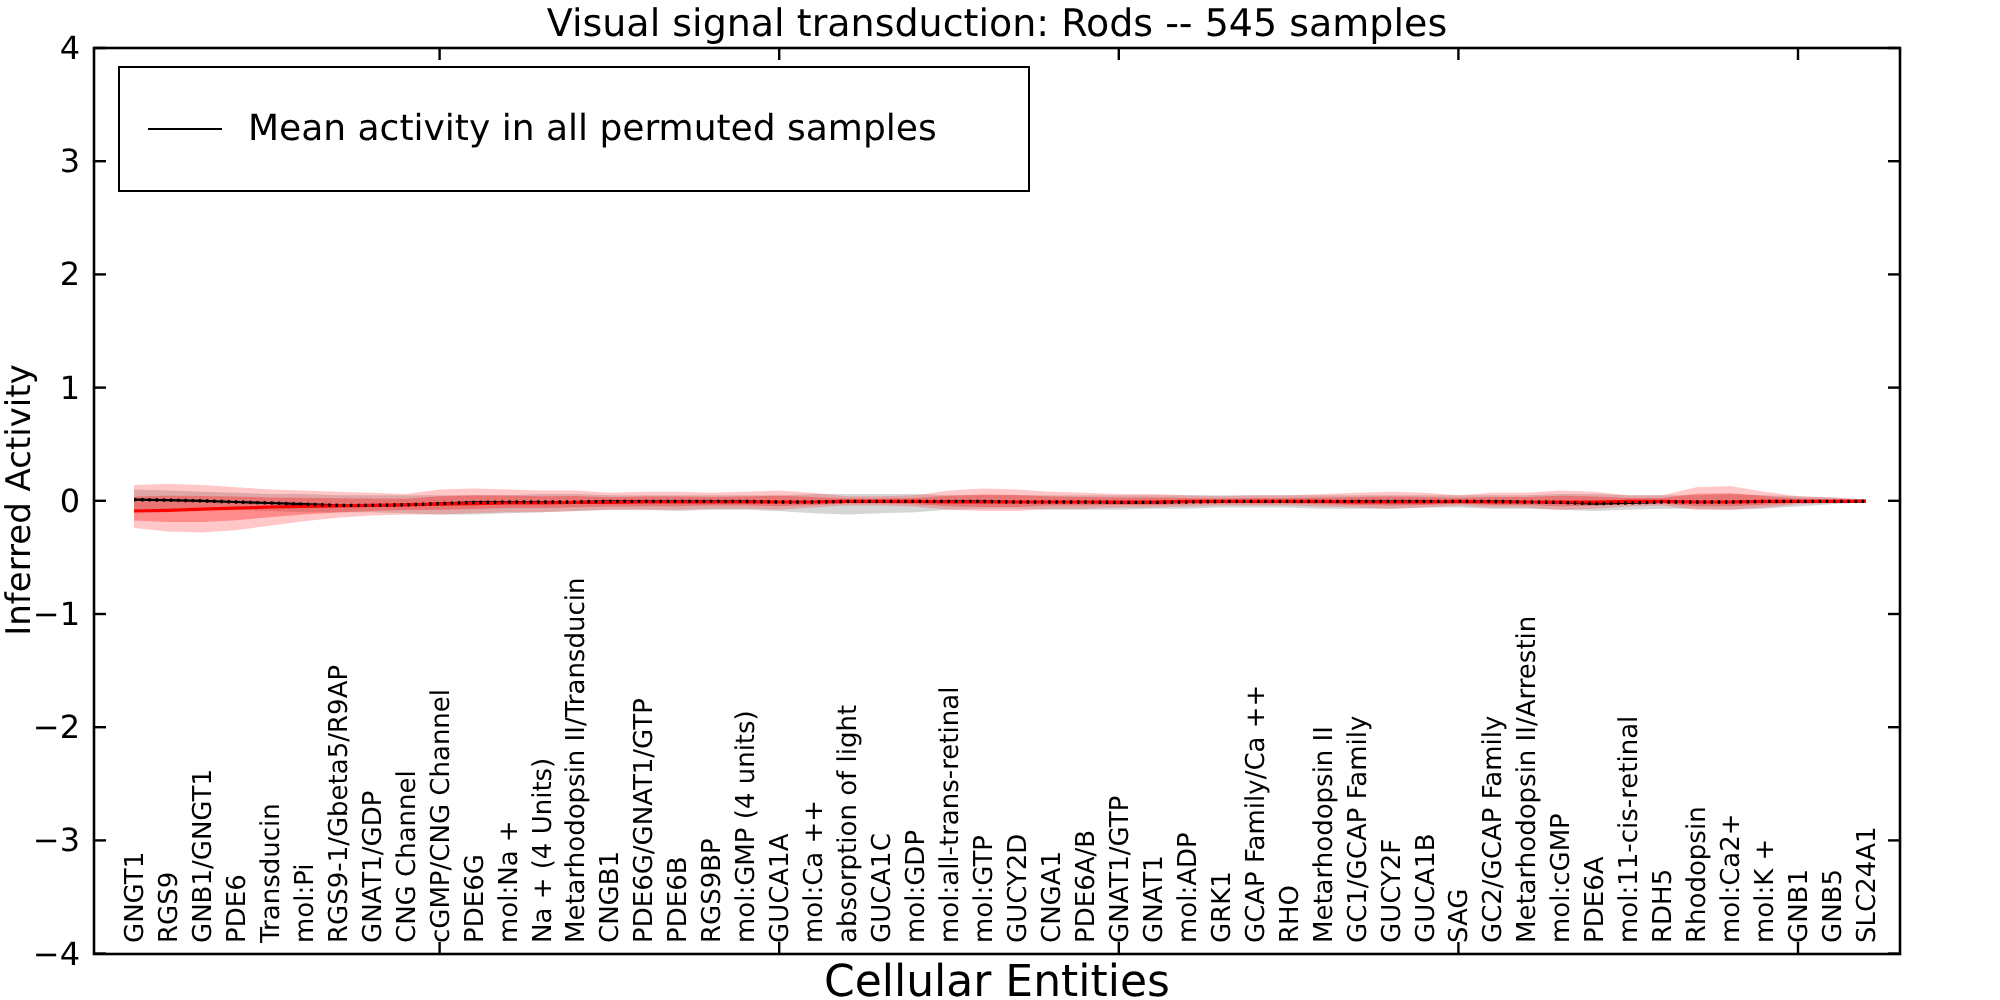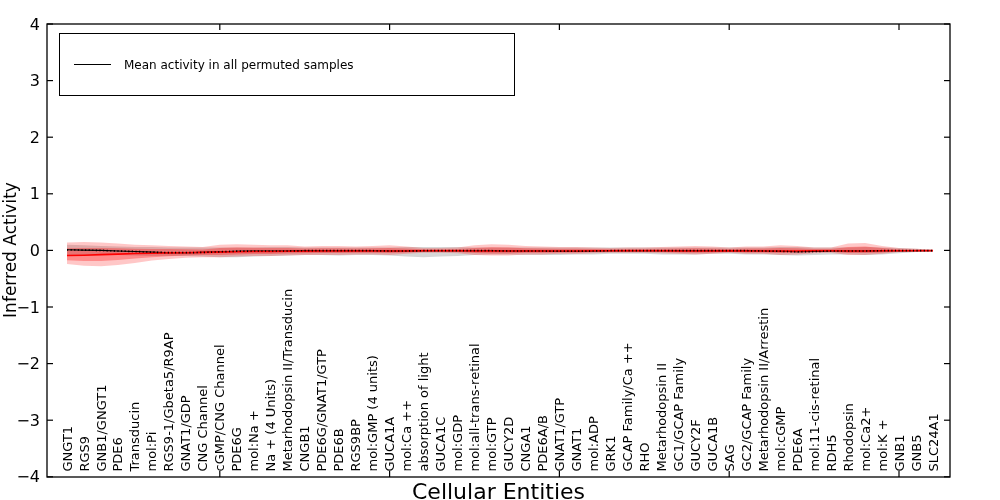--- a/index.html
+++ b/index.html
@@ -12,21 +12,21 @@
   .xlabel{position:absolute;left:47px;top:479px;width:903px;text-align:center;
           font-size:22px;}
   #plot{position:absolute;left:0;top:0;}
   #plot text{font-family:"DejaVu Sans",sans-serif;fill:#000;}
   .legend{position:absolute;left:59px;top:33px;width:456px;height:63px;background:#fff;
           border:1.4px solid #000;box-sizing:border-box;display:flex;flex-direction:column;
           justify-content:space-evenly;}
   .legend-row{display:flex;align-items:center;height:28px;}
   .lsample{display:inline-block;width:37px;height:0;border-top:1.7px solid #000;margin-left:14px;}
   .lsample.red{border-top-color:#ff0000;}
-  .ltext{margin-left:13px;font-size:12px;white-space:nowrap;}
+  .ltext{margin-left:13px;font-size:18px;white-space:nowrap;}
 </style>
 </head>
 <body>
 
 <div class="figure">
   <svg id="plot" width="1000" height="500" viewBox="0 0 1000 500">
       <path d="M67.0,244.7L84.0,245.3L101.0,245.9L117.9,246.4L134.9,247.0L151.9,247.0L168.9,247.6L185.9,247.6L202.8,247.6L219.8,247.6L236.8,247.6L253.8,247.6L270.8,247.0L287.7,247.0L304.7,247.6L321.7,247.6L338.7,247.6L355.7,247.6L372.6,247.6L389.6,247.6L406.6,247.0L423.6,247.0L440.6,247.0L457.5,247.0L474.5,247.6L491.5,247.6L508.5,247.6L525.5,247.6L542.5,247.6L559.4,247.6L576.4,247.6L593.4,247.6L610.4,247.6L627.4,247.6L644.3,247.6L661.3,247.6L678.3,247.6L695.3,247.6L712.3,247.6L729.2,247.6L746.2,247.6L763.2,247.6L780.2,247.0L797.2,247.0L814.1,247.6L831.1,247.6L848.1,247.6L865.1,247.0L882.1,247.6L899.0,248.1L916.0,248.7L933.0,249.8L933.0,251.0L916.0,252.1L899.0,253.2L882.1,254.4L865.1,254.9L848.1,254.4L831.1,254.4L814.1,254.9L797.2,255.5L780.2,254.9L763.2,254.4L746.2,254.4L729.2,253.8L712.3,253.8L695.3,254.4L678.3,254.4L661.3,254.4L644.3,253.8L627.4,253.8L610.4,253.8L593.4,254.4L576.4,254.4L559.4,254.9L542.5,254.9L525.5,254.9L508.5,254.4L491.5,254.4L474.5,254.9L457.5,256.1L440.6,256.6L423.6,257.2L406.6,256.6L389.6,255.5L372.6,254.9L355.7,254.9L338.7,255.5L321.7,254.9L304.7,254.9L287.7,255.5L270.8,256.1L253.8,256.6L236.8,257.2L219.8,257.2L202.8,256.6L185.9,256.1L168.9,256.1L151.9,256.1L134.9,255.5L117.9,254.9L101.0,254.9L84.0,254.9L67.0,254.9Z" fill="#808080" fill-opacity="0.32" stroke="none"></path>
       <path d="M67.0,242.5L84.0,241.9L101.0,242.5L117.9,243.6L134.9,244.7L151.9,245.3L168.9,245.9L185.9,246.4L202.8,247.0L219.8,244.7L236.8,244.2L253.8,244.7L270.8,245.3L287.7,245.3L304.7,246.4L321.7,245.9L338.7,245.9L355.7,246.4L372.6,245.9L389.6,245.3L406.6,246.4L423.6,248.1L440.6,248.1L457.5,247.6L474.5,245.3L491.5,244.2L508.5,244.7L525.5,245.9L542.5,246.4L559.4,247.0L576.4,247.0L593.4,247.6L610.4,248.1L627.4,247.6L644.3,247.6L661.3,247.0L678.3,246.4L695.3,245.9L712.3,246.4L729.2,247.6L746.2,246.4L763.2,246.4L780.2,245.3L797.2,245.9L814.1,247.6L831.1,247.6L848.1,243.6L865.1,243.0L882.1,245.9L899.0,248.1L916.0,248.7L933.0,249.8L933.0,251.0L916.0,251.5L899.0,252.1L882.1,253.8L865.1,254.9L848.1,254.9L831.1,252.7L814.1,253.2L797.2,254.4L780.2,254.9L763.2,253.8L746.2,253.8L729.2,252.7L712.3,253.8L695.3,254.4L678.3,253.8L661.3,253.2L644.3,252.7L627.4,252.7L610.4,252.7L593.4,253.2L576.4,253.8L559.4,253.8L542.5,254.4L525.5,254.4L508.5,255.5L491.5,255.5L474.5,254.9L457.5,253.2L440.6,252.7L423.6,252.7L406.6,253.8L389.6,254.9L372.6,254.4L355.7,254.4L338.7,254.9L321.7,254.9L304.7,254.9L287.7,255.5L270.8,256.1L253.8,256.1L236.8,256.6L219.8,257.2L202.8,257.2L185.9,257.8L168.9,258.9L151.9,260.6L134.9,262.9L117.9,265.1L101.0,266.2L84.0,265.7L67.0,264.0Z" fill="#ff0000" fill-opacity="0.22" stroke="none"></path>
       <path d="M67.0,248.3L84.0,247.9L101.0,248.0L117.9,248.3L134.9,248.7L151.9,248.9L168.9,249.1L185.9,249.2L202.8,249.4L219.8,248.1L236.8,247.6L253.8,247.8L270.8,248.1L287.7,248.0L304.7,248.6L321.7,248.2L338.7,248.2L355.7,248.5L372.6,248.2L389.6,247.9L406.6,248.5L423.6,249.3L440.6,249.3L457.5,249.0L474.5,247.9L491.5,247.2L508.5,247.5L525.5,248.2L542.5,248.5L559.4,248.8L576.4,248.8L593.4,249.0L610.4,249.3L627.4,249.0L644.3,249.0L661.3,248.7L678.3,248.5L695.3,248.2L712.3,248.5L729.2,249.0L746.2,248.5L763.2,248.5L780.2,247.9L797.2,248.2L814.1,249.0L831.1,249.0L848.1,246.9L865.1,246.6L882.1,248.0L899.0,249.3L916.0,249.6L933.0,250.2L933.0,250.8L916.0,251.1L899.0,251.5L882.1,252.4L865.1,253.1L848.1,253.1L831.1,251.8L814.1,252.1L797.2,252.8L780.2,253.1L763.2,252.5L746.2,252.5L729.2,251.8L712.3,252.5L695.3,252.8L678.3,252.5L661.3,252.1L644.3,251.8L627.4,251.8L610.4,251.8L593.4,252.1L576.4,252.5L559.4,252.5L542.5,252.8L525.5,252.8L508.5,253.5L491.5,253.5L474.5,253.1L457.5,252.1L440.6,251.8L423.6,251.8L406.6,252.5L389.6,253.1L372.6,252.8L355.7,252.8L338.7,253.1L321.7,253.1L304.7,253.3L287.7,253.6L270.8,254.0L253.8,254.0L236.8,254.5L219.8,254.9L202.8,255.0L185.9,255.5L168.9,256.2L151.9,257.3L134.9,258.6L117.9,260.1L101.0,261.0L84.0,261.0L67.0,260.2Z" fill="#ff0000" fill-opacity="0.3" stroke="none"></path>
       <path d="M67.0,249.8L84.0,250.1L101.0,250.4L117.9,251.0L134.9,251.5L151.9,252.1L168.9,252.7L185.9,252.7L202.8,252.4L219.8,251.8L236.8,251.2L253.8,251.0L270.8,251.0L287.7,251.0L304.7,250.7L321.7,250.7L338.7,250.7L355.7,250.7L372.6,250.7L389.6,251.0L406.6,251.0L423.6,250.7L440.6,250.7L457.5,250.7L474.5,250.7L491.5,250.7L508.5,251.0L525.5,251.0L542.5,251.0L559.4,251.2L576.4,251.2L593.4,251.0L610.4,250.7L627.4,250.7L644.3,250.7L661.3,250.7L678.3,250.7L695.3,250.7L712.3,250.7L729.2,250.7L746.2,250.7L763.2,251.0L780.2,251.2L797.2,251.8L814.1,251.5L831.1,251.0L848.1,251.0L865.1,251.0L882.1,250.7L899.0,250.7L916.0,250.7L933.0,250.7" fill="none" stroke="#000000" stroke-width="1.1"></path>
@@ -116,20 +116,21 @@
       <text transform="translate(801.7,471.5) rotate(-90)" text-anchor="start" font-size="13">PDE6A</text>
       <text transform="translate(818.6,471.5) rotate(-90)" text-anchor="start" font-size="13">mol:11-cis-retinal</text>
       <text transform="translate(835.6,471.5) rotate(-90)" text-anchor="start" font-size="13">RDH5</text>
       <text transform="translate(852.6,471.5) rotate(-90)" text-anchor="start" font-size="13">Rhodopsin</text>
       <text transform="translate(869.6,471.5) rotate(-90)" text-anchor="start" font-size="13">mol:Ca2+</text>
       <text transform="translate(886.6,471.5) rotate(-90)" text-anchor="start" font-size="13">mol:K +</text>
       <text transform="translate(903.5,471.5) rotate(-90)" text-anchor="start" font-size="13">GNB1</text>
       <text transform="translate(920.5,471.5) rotate(-90)" text-anchor="start" font-size="13">GNB5</text>
       <text transform="translate(937.5,471.5) rotate(-90)" text-anchor="start" font-size="13">SLC24A1</text>
     </svg>
+  <div class="title">Visual signal transduction: Rods -- 545 samples</div>
   <div class="ylabel">Inferred Activity</div>
   <div class="xlabel">Cellular Entities</div>
   <div class="legend">
     <div class="legend-row">
       <span class="lsample"></span>
       <span class="ltext">Mean activity in all permuted samples</span>
     </div>
   </div>
 </div>
 

